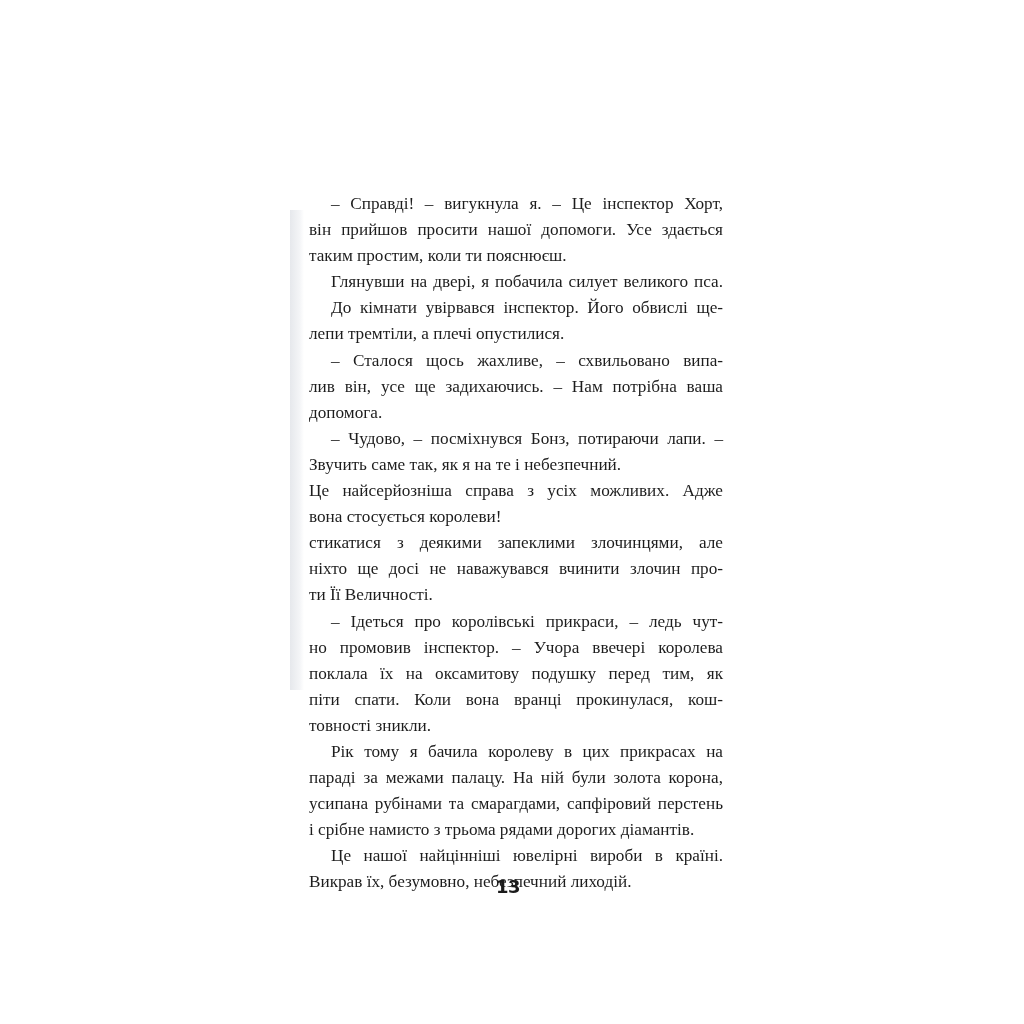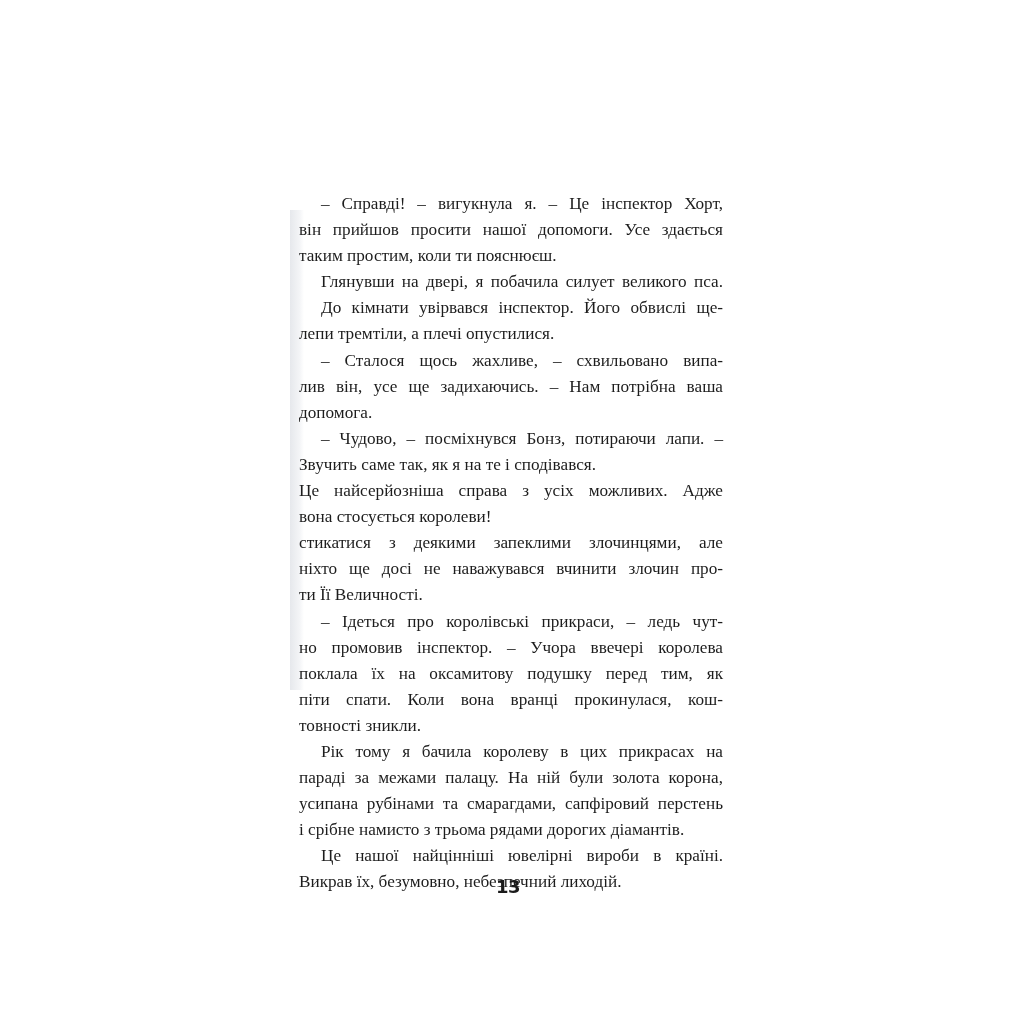--- a/index.html
+++ b/index.html
@@ -7,21 +7,21 @@
     .margin-shade {
       position: absolute; left: 290px; top: 210px; width: 14px; height: 480px;
       background: linear-gradient(to right, #e6e8ec, #f4f5f7 70%, #ffffff);
     }
     .page-text {
       position: absolute; left: 299px; top: 191px; width: 424px;
       font-family: "Liberation Serif", "DejaVu Serif", serif;
       font-size: 17.2px; line-height: 26.1px; color: #1d1d1d;
       text-align: justify;
     }
-    .line { display: block; white-space: nowrap; text-align-last: justify; height: 26.1px; }
+    .line { display: block; white-space: nowrap; text-align-last: justify; height: 26.1px; margin-left: 10px; }
     .line.last { text-align-last: left; }
     .line.indent { padding-left: 22px; }
     .page-number {
       position: absolute; left: 496px; top: 876px;
       font-family: "DejaVu Sans", sans-serif; font-weight: bold;
       font-size: 18px; color: #1a1a1a; letter-spacing: -0.5px;
     }
   </style>
 </head>
 <body>
@@ -32,21 +32,21 @@
     <span class="line indent">– Справді! – вигукнула я. – Це інспектор Хорт,</span>
     <span class="line">він прийшов просити нашої допомоги. Усе здається</span>
     <span class="line last">таким простим, коли ти пояснюєш.</span>
     <span class="line indent">Глянувши на двері, я побачила силует великого пса.</span>
     <span class="line indent">До кімнати увірвався інспектор. Його обвислі ще-</span>
     <span class="line last">лепи тремтіли, а плечі опустилися.</span>
     <span class="line indent">– Сталося щось жахливе, – схвильовано випа-</span>
     <span class="line">лив він, усе ще задихаючись. – Нам потрібна ваша</span>
     <span class="line last">допомога.</span>
     <span class="line indent">– Чудово, – посміхнувся Бонз, потираючи лапи. –</span>
-    <span class="line last">Звучить саме так, як я на те і сподівався.</span>
+    <span class="line last">Звучить саме так, як я на те і небезпечний.</span>
     <span class="line">Це найсерйозніша справа з усіх можливих. Адже</span>
     <span class="line last">вона стосується королеви!</span>
     <span class="line">стикатися з деякими запеклими злочинцями, але</span>
     <span class="line">ніхто ще досі не наважувався вчинити злочин про-</span>
     <span class="line last">ти Її Величності.</span>
     <span class="line indent">– Ідеться про королівські прикраси, – ледь чут-</span>
     <span class="line">но промовив інспектор. – Учора ввечері королева</span>
     <span class="line">поклала їх на оксамитову подушку перед тим, як</span>
     <span class="line">піти спати. Коли вона вранці прокинулася, кош-</span>
     <span class="line last">товності зникли.</span>

